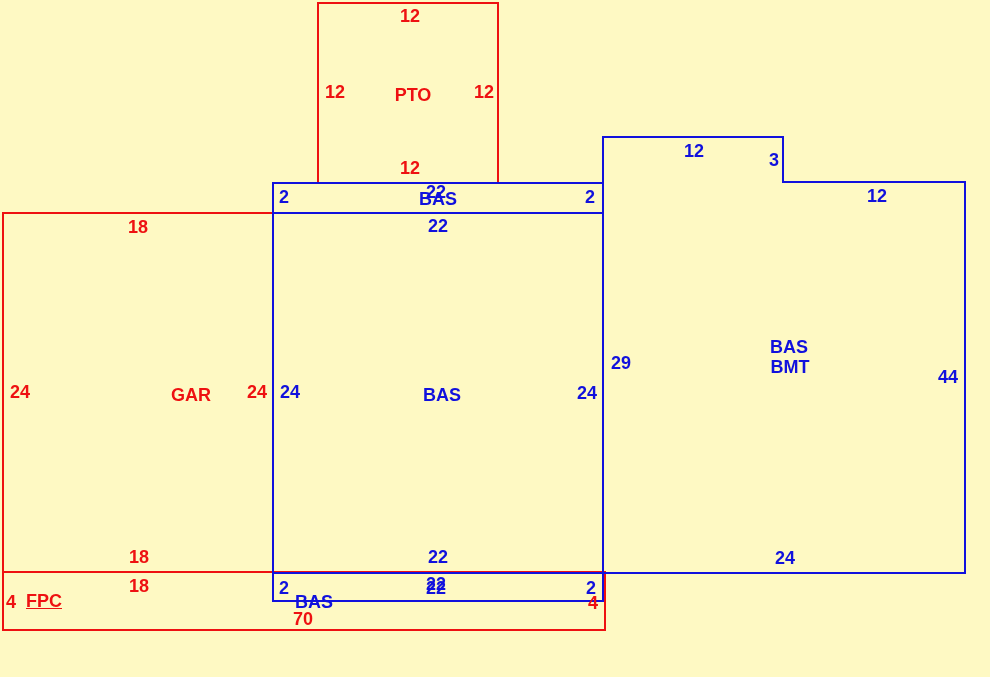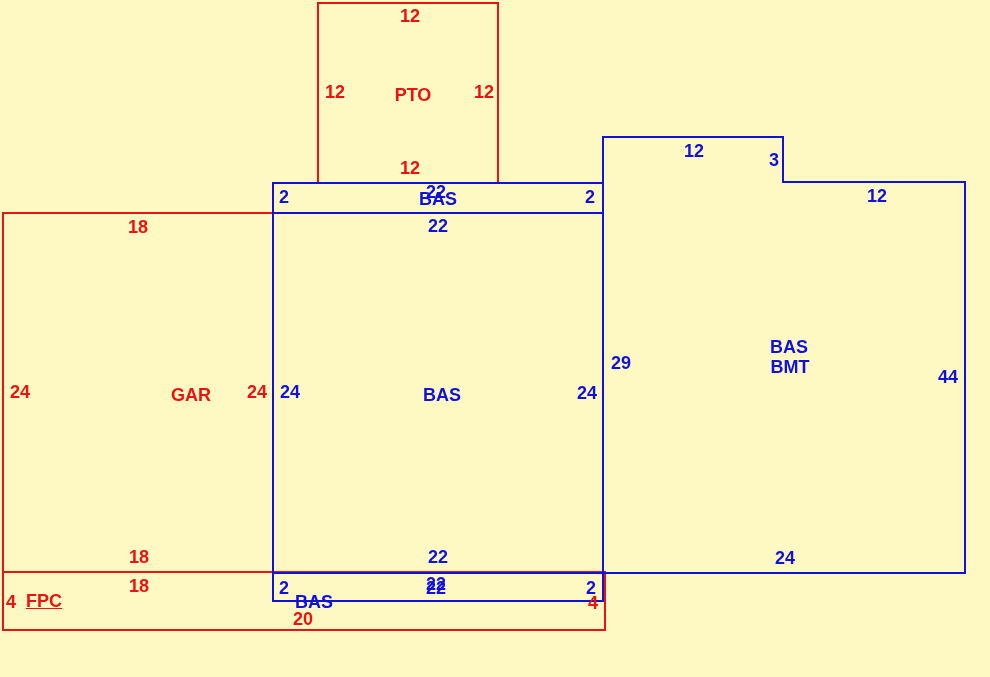--- a/index.html
+++ b/index.html
@@ -62,21 +62,21 @@
       <span class="lbl red" style="left: 484px; top: 92px;">12</span>
       <span class="lbl red" style="left: 410px; top: 168px;">12</span>
       <span class="lbl red" style="left: 138px; top: 227px;">18</span>
       <span class="lbl red" style="left: 20px; top: 392px;">24</span>
       <span class="lbl red" style="left: 143px; top: 395px; margin-left: 48px;">GAR</span>
       <span class="lbl red" style="left: 257px; top: 392px;">24</span>
       <span class="lbl red" style="left: 139px; top: 557px;">18</span>
       <span class="lbl red" style="left: 139px; top: 586px;">18</span>
       <span class="lbl red" style="left: 11px; top: 602px;">4</span>
       <span class="lbl red" style="left: 44px; top: 601px; text-decoration: underline;">FPC</span>
-      <span class="lbl red" style="left: 303px; top: 619px;">20</span>
+      <span class="lbl red" style="left: 303px; top: 619px;">70</span>
       <span class="lbl red" style="left: 593px; top: 603px;">4</span>
       <span class="lbl blue" style="left: 284px; top: 197px;">2</span>
       <span class="lbl blue" style="left: 436px; top: 192px;">22</span>
       <span class="lbl blue" style="left: 438px; top: 199px;">BAS</span>
       <span class="lbl blue" style="left: 590px; top: 197px;">2</span>
       <span class="lbl blue" style="left: 438px; top: 226px;">22</span>
       <span class="lbl blue" style="left: 290px; top: 392px;">24</span>
       <span class="lbl blue" style="left: 442px; top: 395px;">BAS</span>
       <span class="lbl blue" style="left: 587px; top: 393px;">24</span>
       <span class="lbl blue" style="left: 438px; top: 557px;">22</span>

